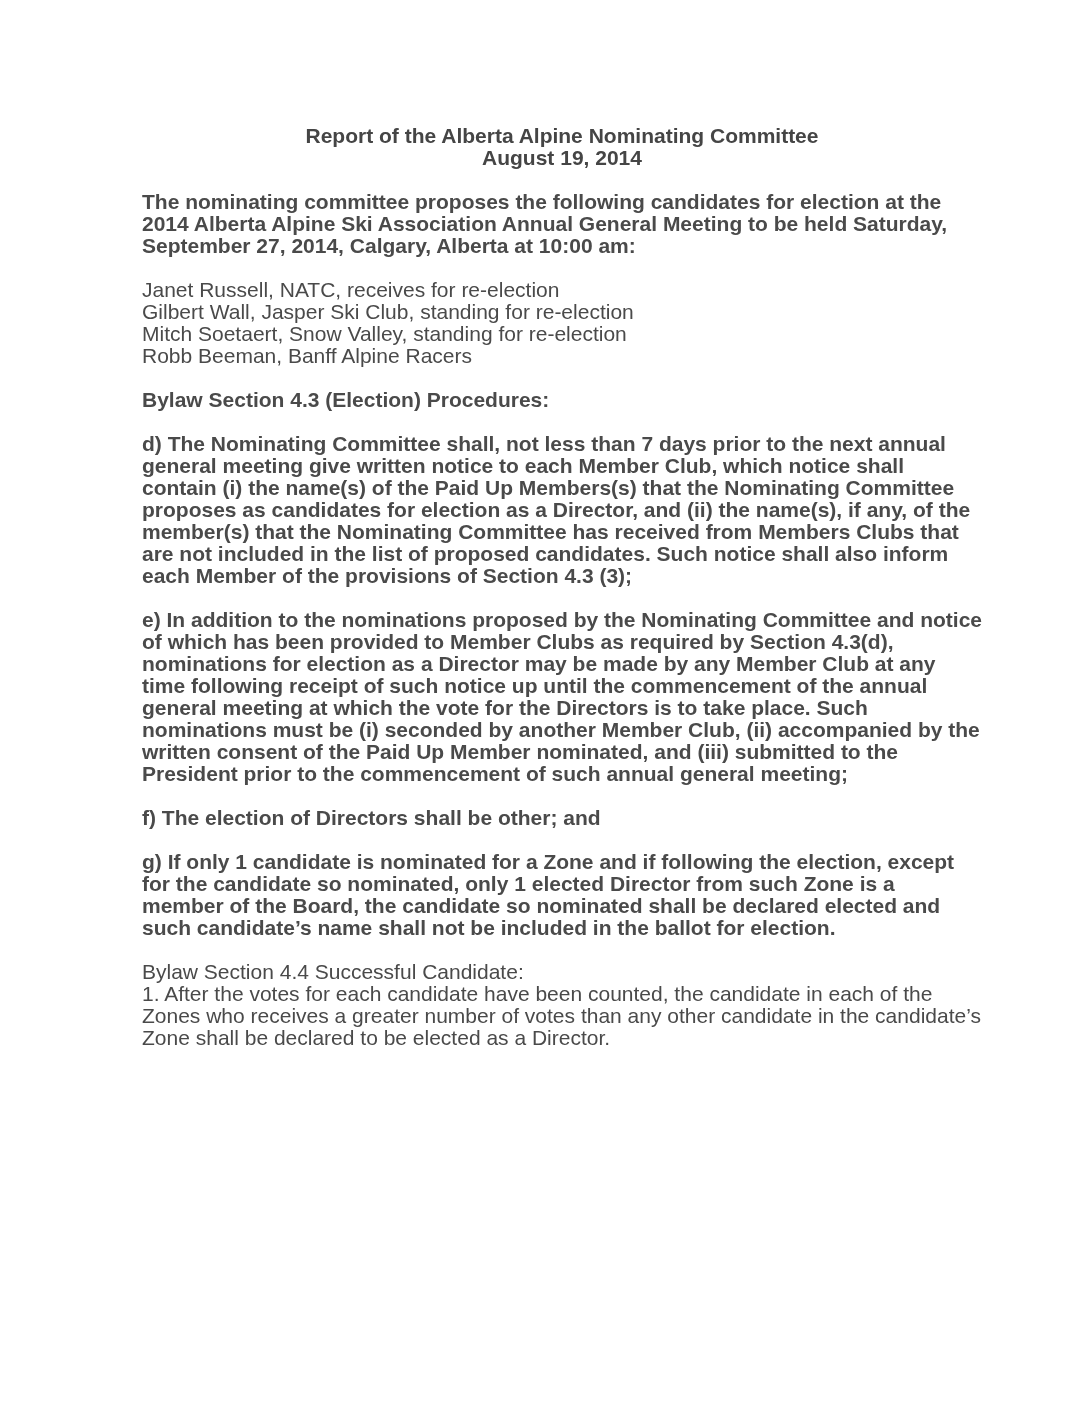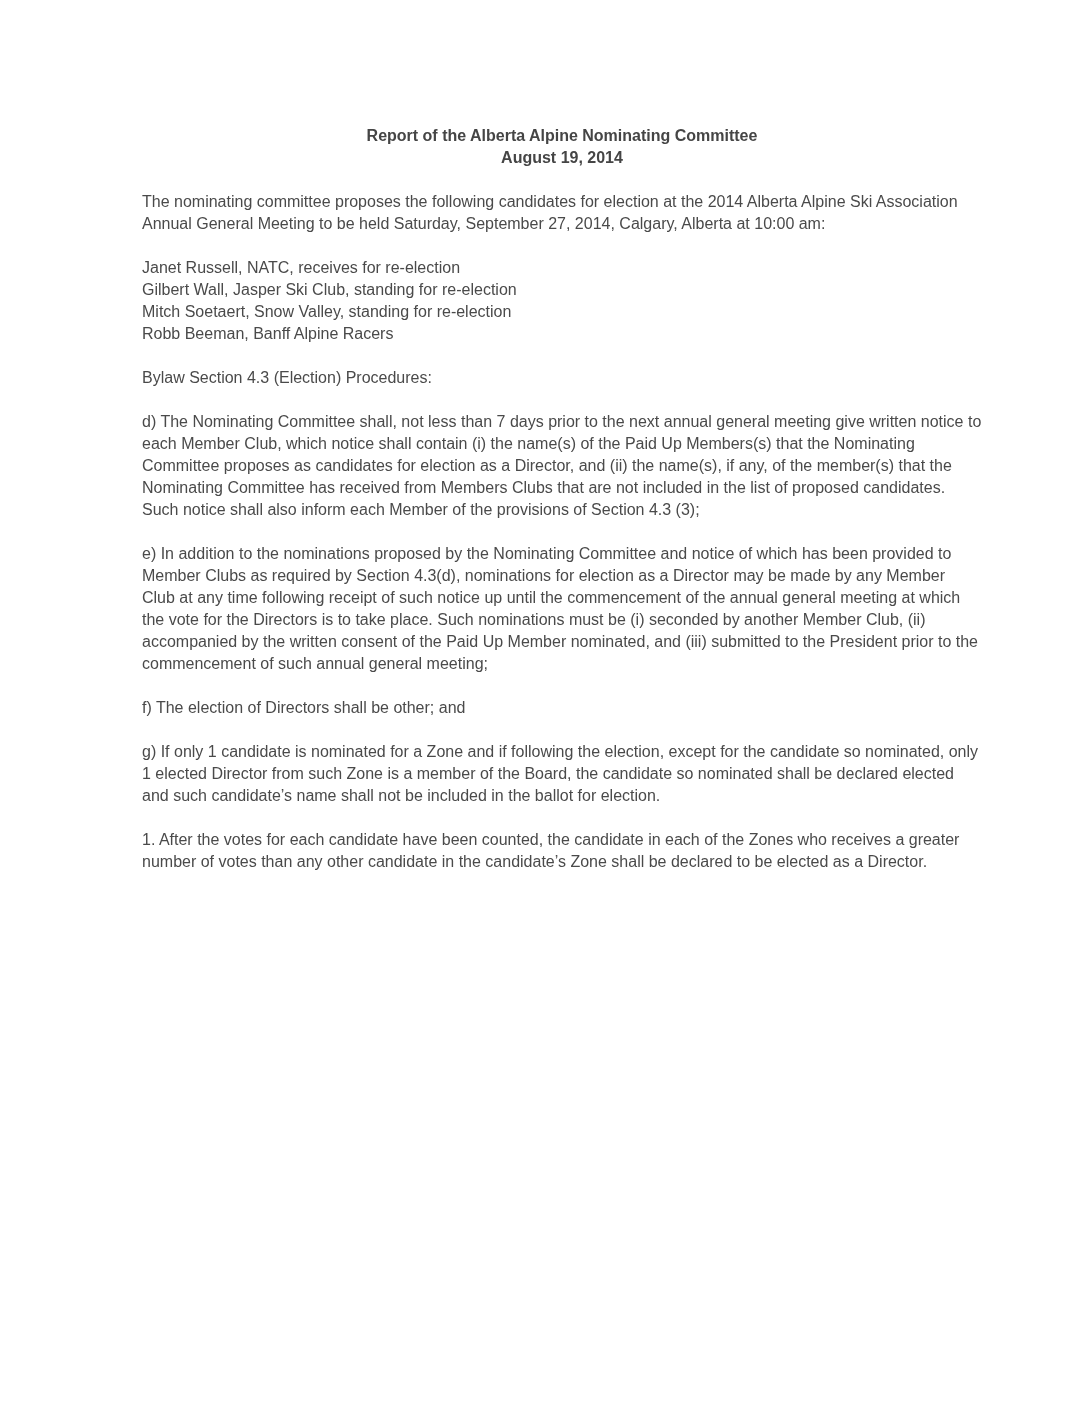--- a/index.html
+++ b/index.html
@@ -9,36 +9,37 @@
   }
   .page {
     position: relative;
     width: 1060px;
     height: 1408px;
     margin: 0 auto;
     background: #ffffff;
     box-sizing: border-box;
     padding: 125px 92px 0 128px;
     font-family: "Liberation Sans", "DejaVu Sans", sans-serif;
-    font-size: 16px;
+    font-size: 21px;
     line-height: 22px;
     color: #4a4a4a;
     overflow: hidden;
   }
   .title-block {
     text-align: center;
     font-weight: bold;
     color: #454545;
     margin: 0 0 22px 0;
   }
   .block {
     margin: 0 0 22px 0;
   }
   p.block {
     margin-top: 0;
+    font-weight: bold;
   }
   .line {
     margin: 0;
   }
 </style>
 </head>
 <body>
 
 <div class="page">
 
@@ -60,17 +61,18 @@
 
   <p class="block">d) The Nominating Committee shall, not less than 7 days prior to the next annual general meeting give written notice to each Member Club, which notice shall contain (i) the name(s) of the Paid Up Members(s) that the Nominating Committee proposes as candidates for election as a Director, and (ii) the name(s), if any, of the member(s) that the Nominating Committee has received from Members Clubs that are not included in the list of proposed candidates. Such notice shall also inform each Member of the provisions of Section 4.3 (3);</p>
 
   <p class="block">e) In addition to the nominations proposed by the Nominating Committee and notice of which has been provided to Member Clubs as required by Section 4.3(d), nominations for election as a Director may be made by any Member Club at any time following receipt of such notice up until the commencement of the annual general meeting at which the vote for the Directors is to take place. Such nominations must be (i) seconded by another Member Club, (ii) accompanied by the written consent of the Paid Up Member nominated, and (iii) submitted to the President prior to the commencement of such annual general meeting;</p>
 
   <p class="block">f) The election of Directors shall be other; and</p>
 
   <p class="block">g) If only 1 candidate is nominated for a Zone and if following the election, except for the candidate so nominated, only 1 elected Director from such Zone is a member of the Board, the candidate so nominated shall be declared elected and such candidate’s name shall not be included in the ballot for election.</p>
 
   <div class="block">
+    <div class="line">Bylaw Section 4.4 Successful Candidate:</div>
     <div class="line">1. After the votes for each candidate have been counted, the candidate in each of the Zones who receives a greater number of votes than any other candidate in the candidate’s Zone shall be declared to be elected as a Director.</div>
   </div>
 
 
 </div>
 
 </body></html>

